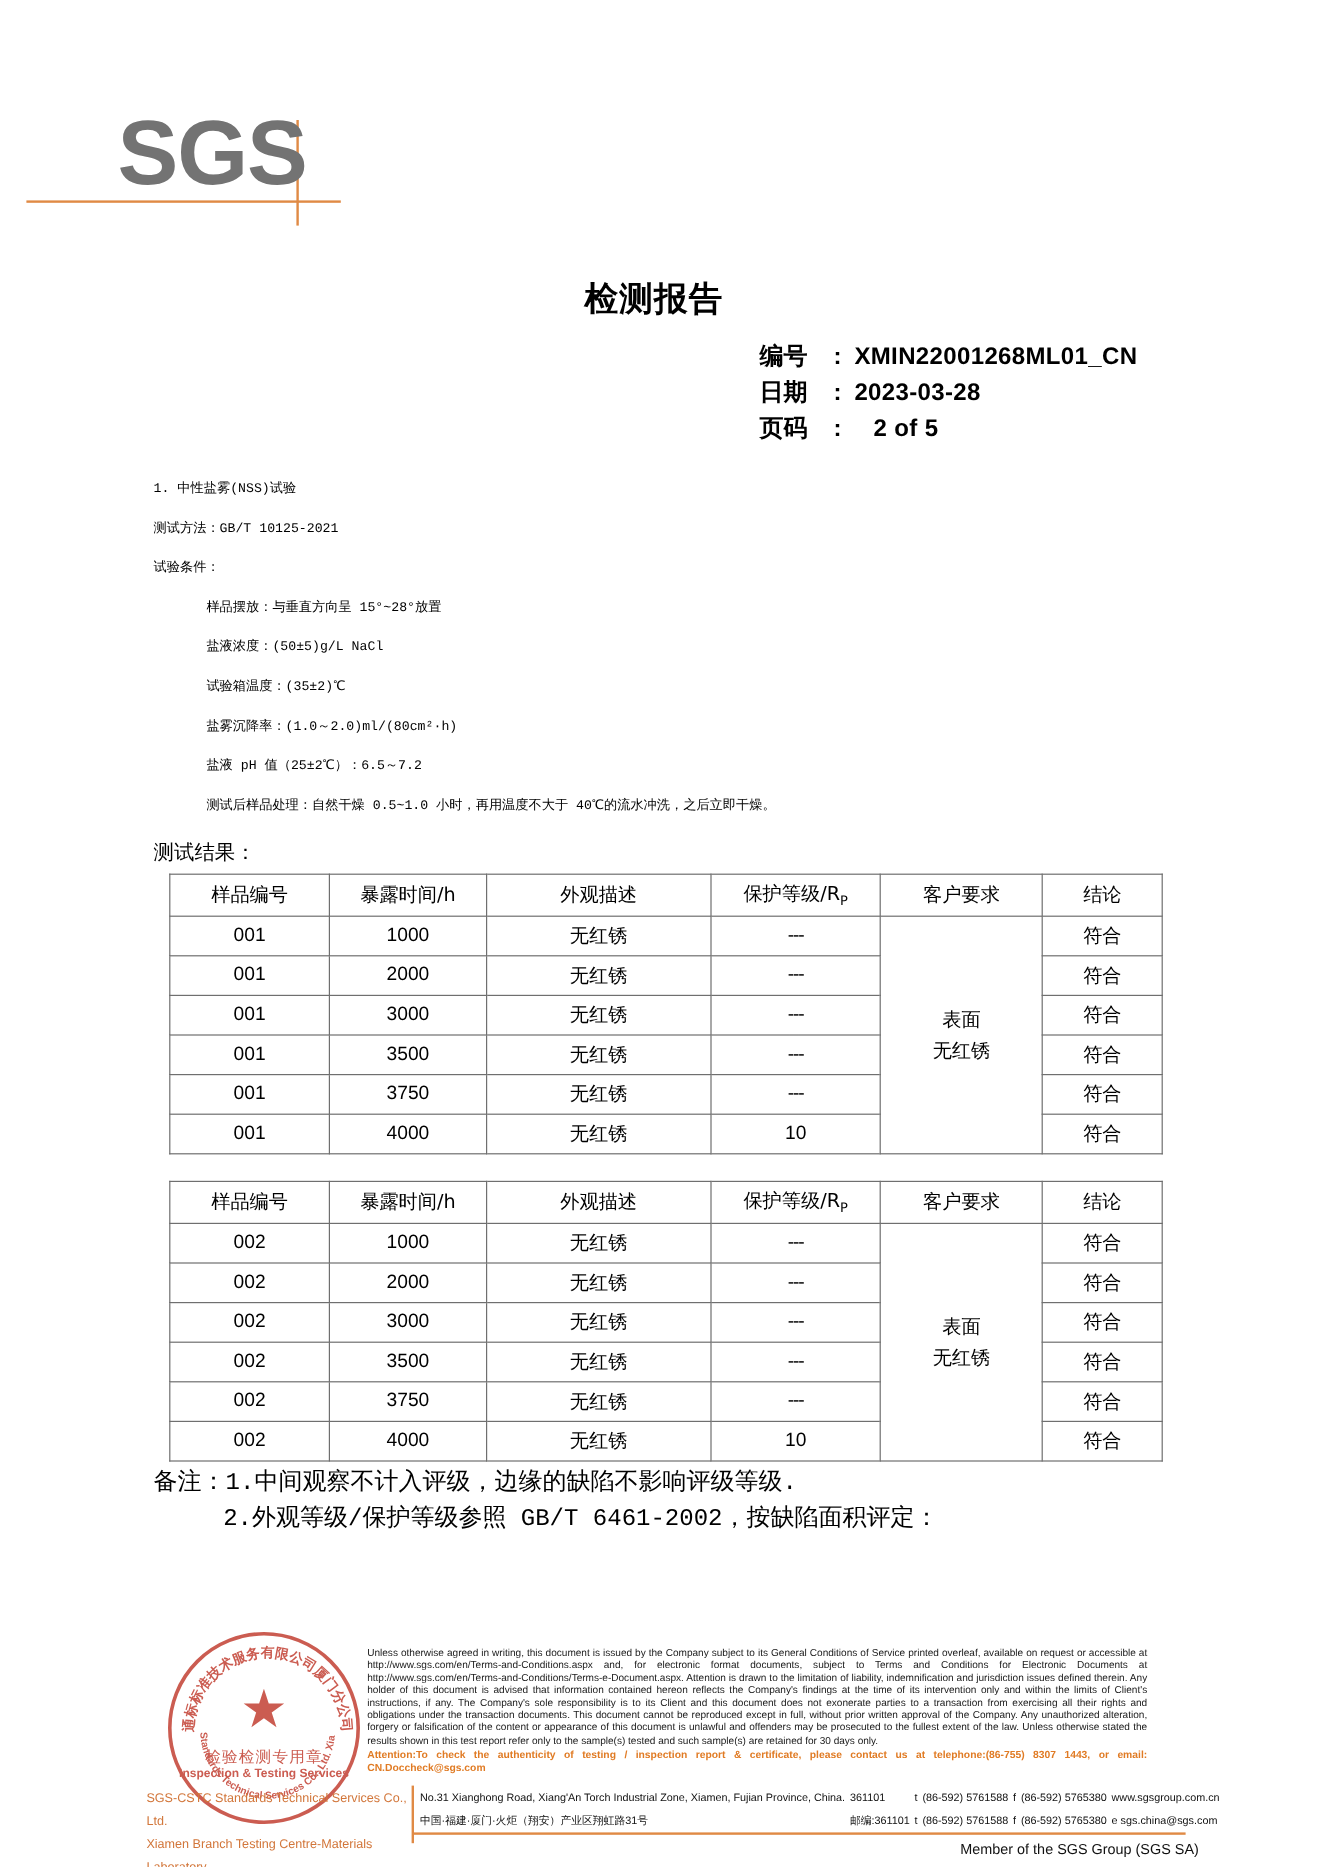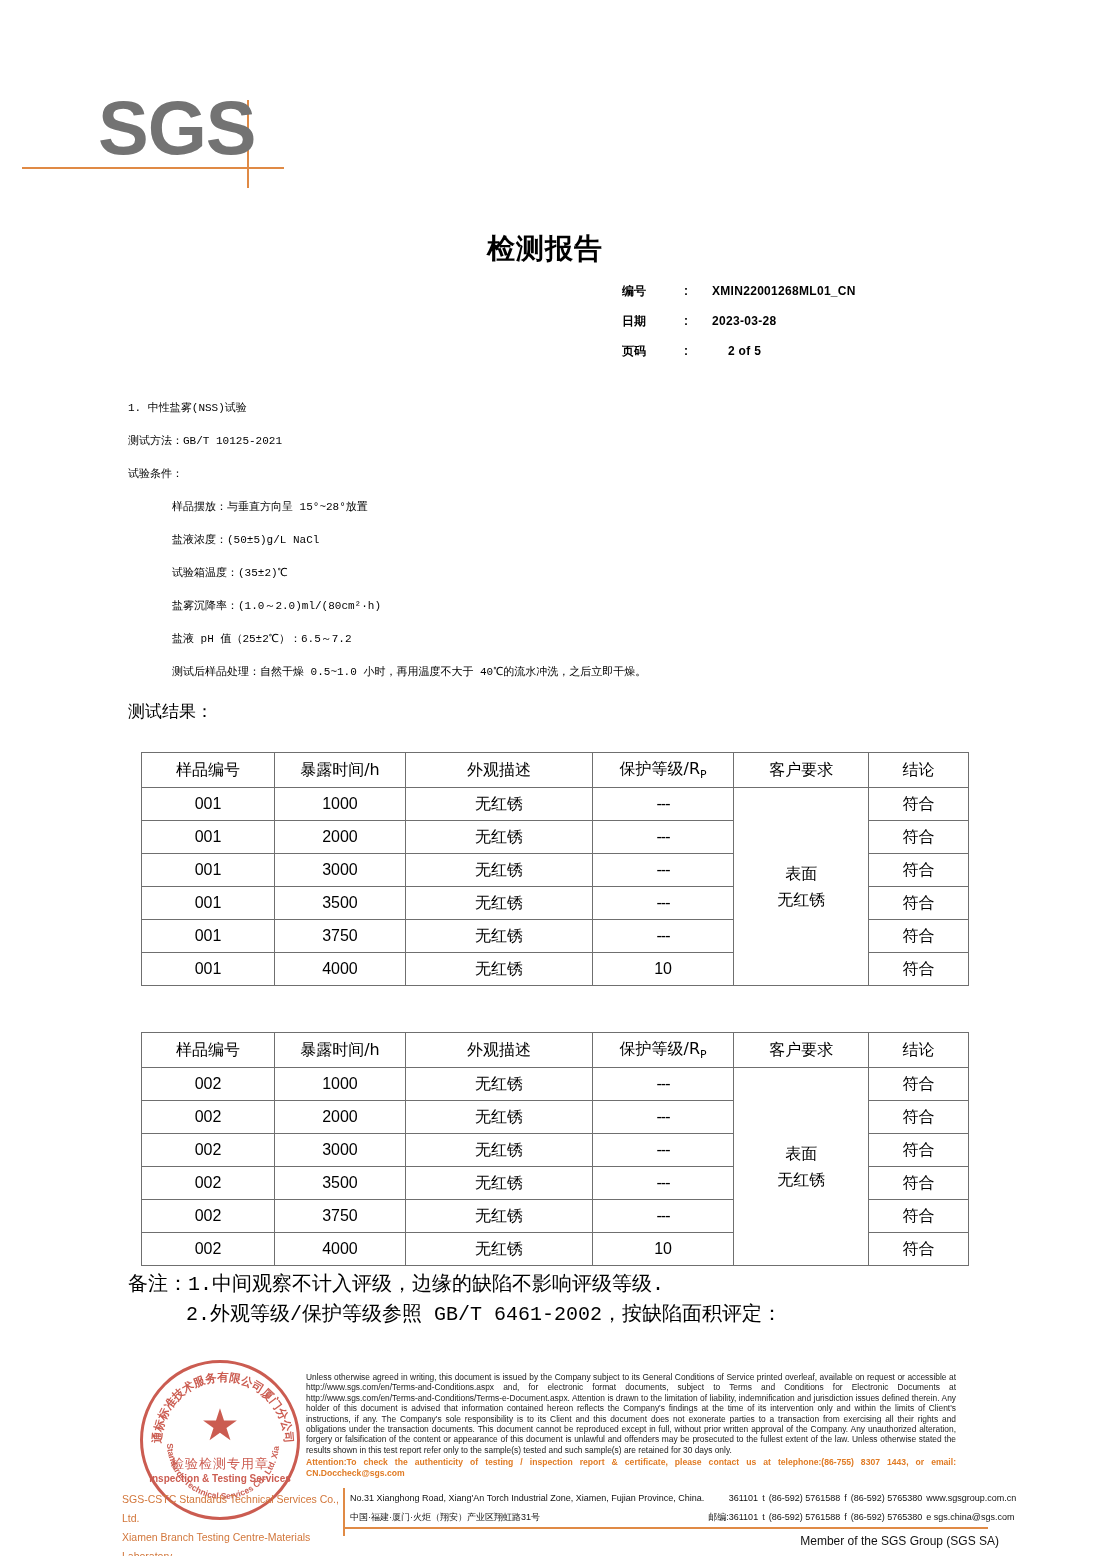--- a/index.html
+++ b/index.html
@@ -59,22 +59,23 @@
     top: 230px;
     font-size: 28px;
     font-weight: bold;
     font-family: "DejaVu Serif", "Liberation Serif", serif;
     letter-spacing: 1px;
   }
   .meta {
     position: absolute;
     left: 622px;
     top: 283px;
-    font-size: 12px;
-    font-weight: bold;
+    font-size: 20px;
+    font-weight: bold;
+    text-align: center;
   }
   .meta-row {
     display: flex;
     align-items: baseline;
     height: 30px;
   }
   .meta-label {
     width: 62px;
     font-family: "DejaVu Sans", "Liberation Sans", sans-serif;
   }
@@ -116,21 +117,20 @@
     vertical-align: sub;
   }
 
   
   .res-table {
     border-collapse: collapse;
     width: 828px;
     margin-left: 13px;
     table-layout: fixed;
     font-family: "DejaVu Sans", "Liberation Sans", sans-serif;
-    margin-top: 24px;
   }
   .res-table td, .res-table th {
     border: 1px solid #6f6f6f;
     text-align: center;
     font-size: 16px;
     font-weight: normal;
     height: 32px;
     padding: 0;
   }
   .res-table th {
@@ -276,21 +276,21 @@
     top: 1489px;
     width: 640px;
     font-size: 9px;
     line-height: 19px;
     color: #111;
     font-family: "Liberation Sans", sans-serif;
     border-collapse: collapse;
   }
   .addr-table td { padding: 0 2px; white-space: nowrap; vertical-align: middle; }
   .addr-a { width: 300px; }
-  .addr-zip { width: 92px; text-align: right; }
+  .addr-zip { width: 92px; text-align: left; }
   .addr-t { width: 8px; }
   .addr-tel { width: 110px; }
   .addr-f { width: 8px; }
   .addr-fax { width: 110px; }
   .addr-web { padding-left: 12px; margin-left: 20px; }
   .footer-hline {
     position: absolute;
     left: 344px;
     top: 1527px;
     width: 644px;

